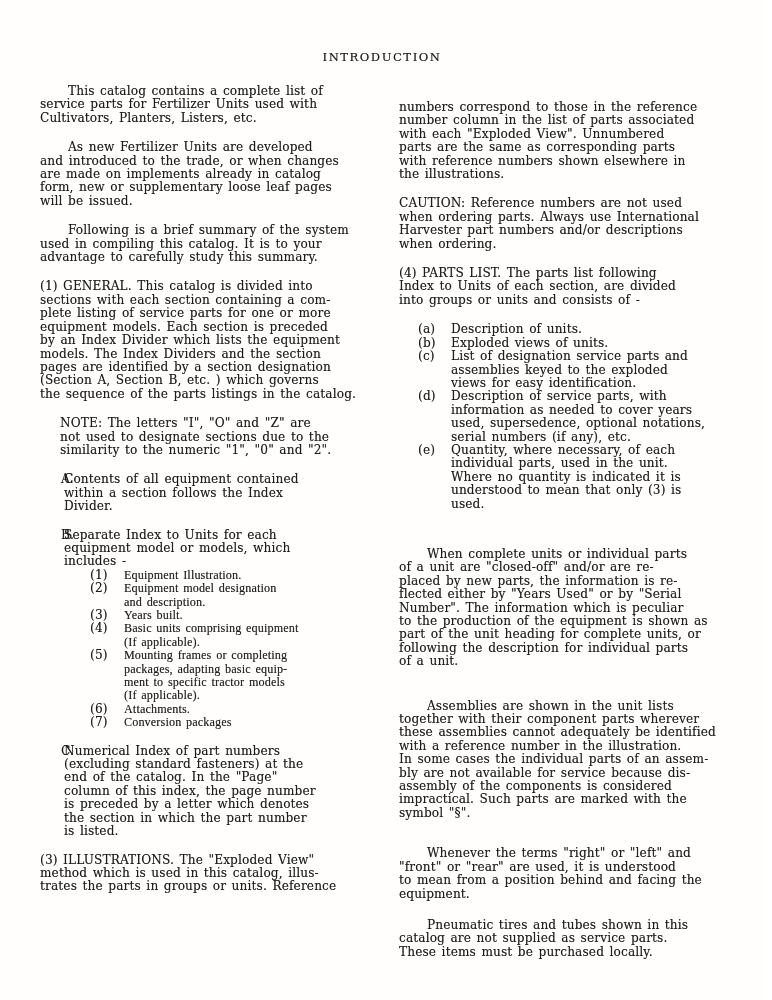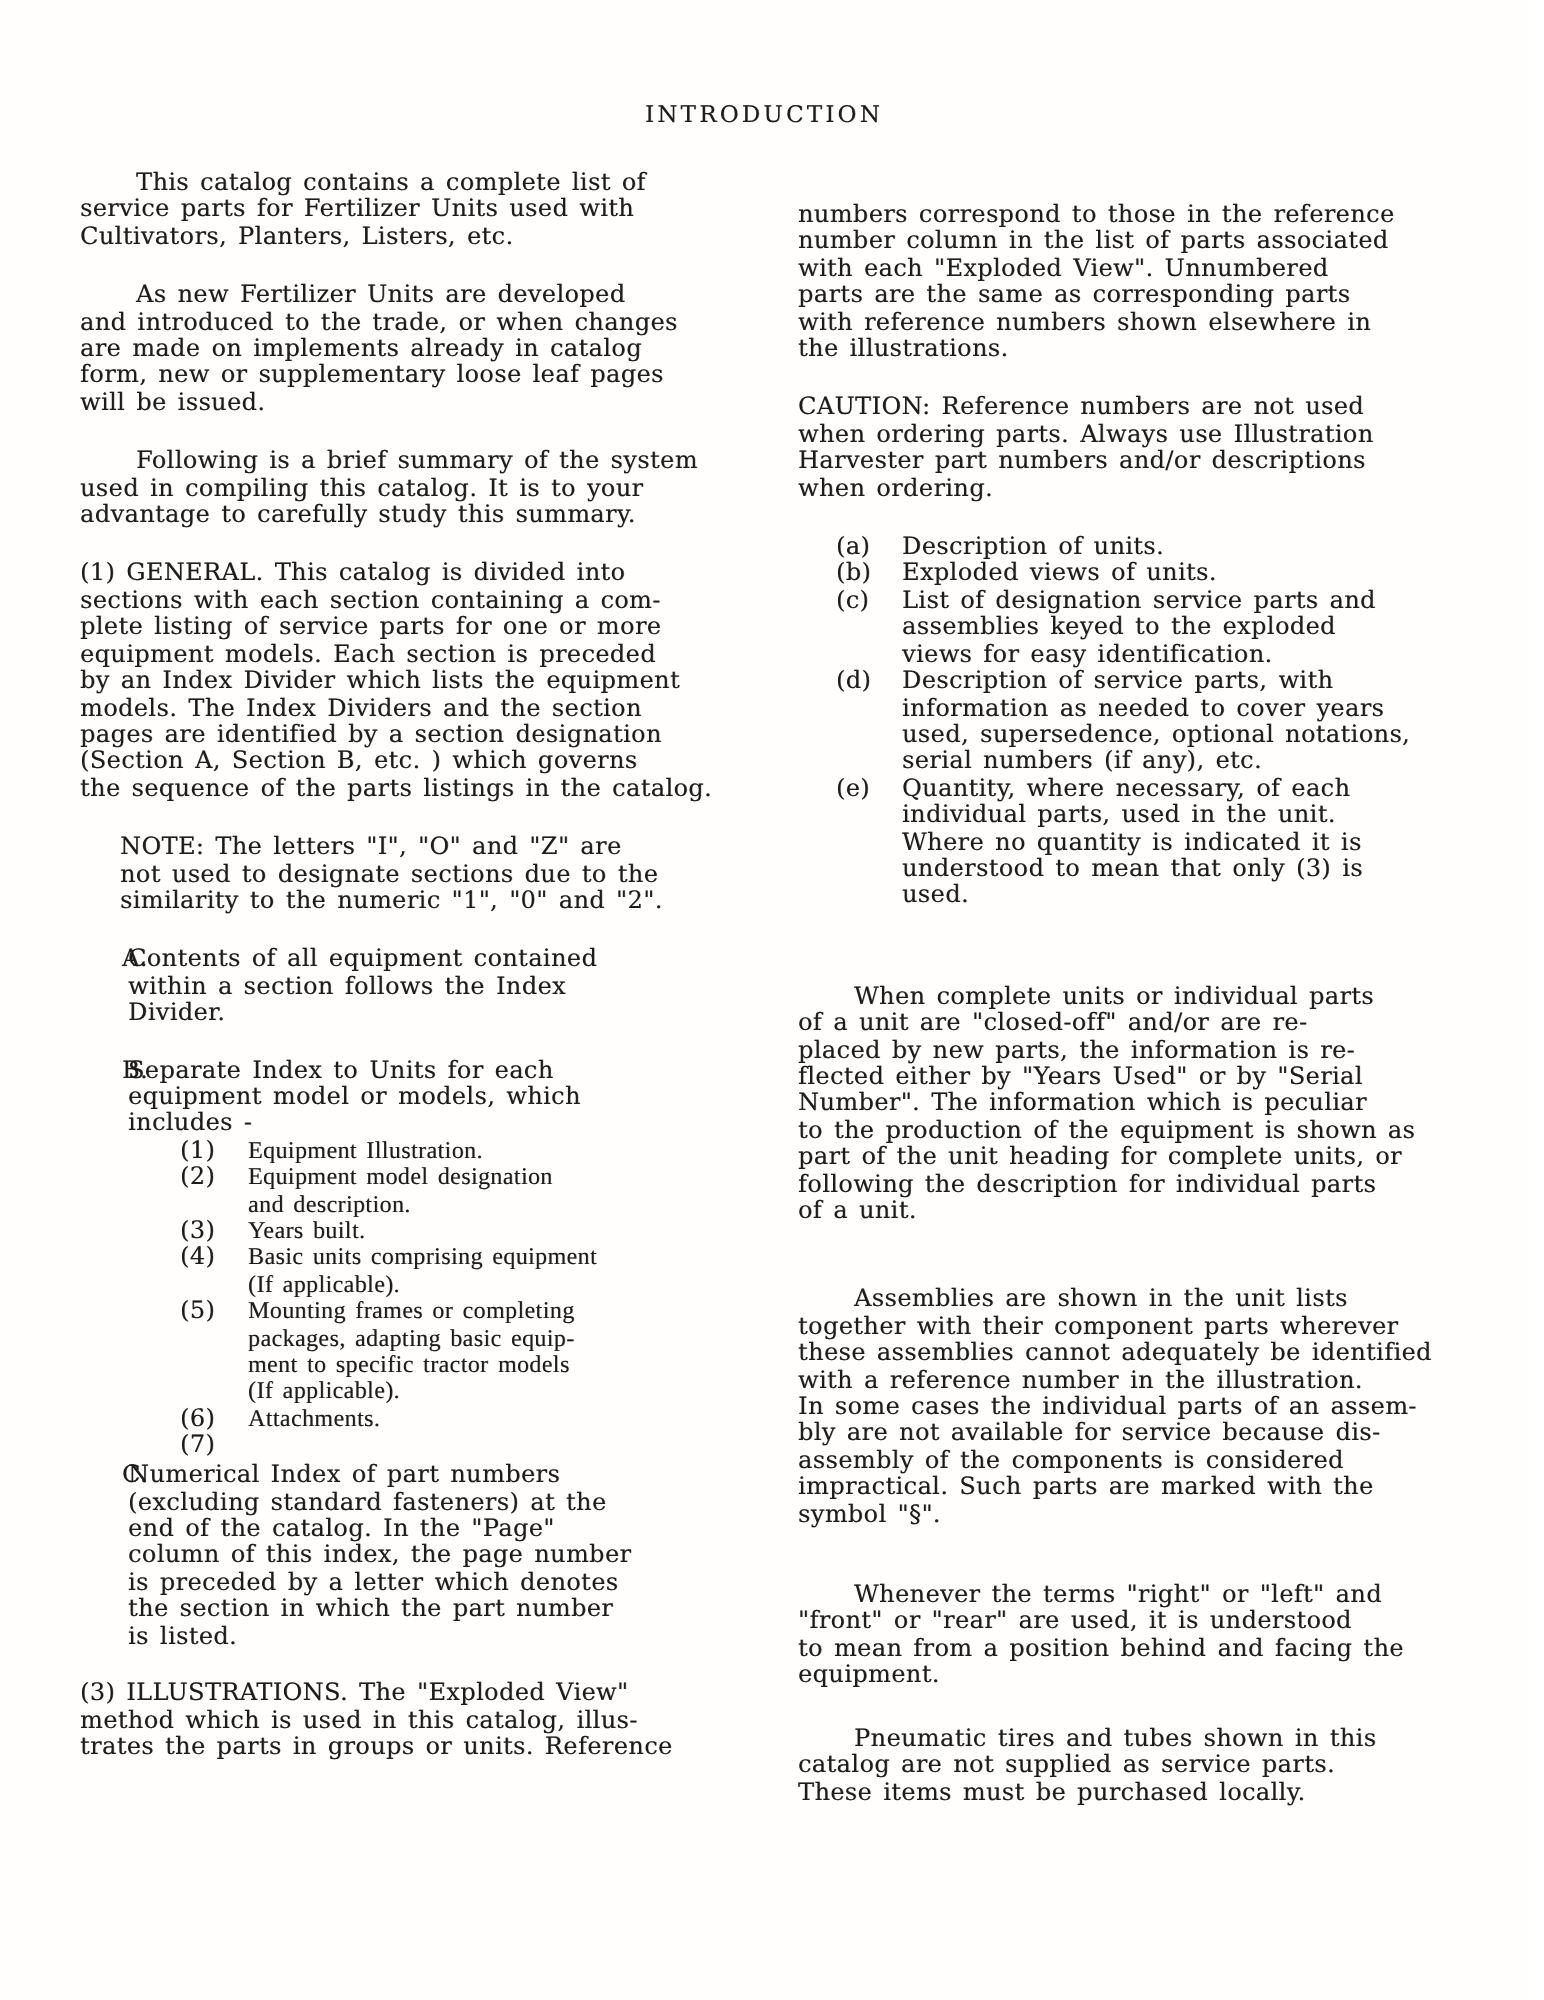--- a/index.html
+++ b/index.html
@@ -132,20 +132,21 @@
 packages, adapting basic equip-
 ment to specific tractor models
 (If applicable).</div>
             </div>
             <div class="sub-item">
               <span class="lbl">(6)</span>
               <div class="txt">Attachments.</div>
             </div>
             <div class="sub-item">
               <span class="lbl">(7)</span>
+              <div class="txt">Conversion packages</div>
             </div>
           </div>
         </div>
         <div class="abc-item">
           <span class="lbl">C.</span>
           <div class="txt">Numerical Index of part numbers
 (excluding standard fasteners) at the
 end of the catalog.  In the "Page"
 column of this index, the page number
 is preceded by a letter which denotes
@@ -160,23 +161,26 @@
     </div>
 
     <div class="col col-right">
       <div class="blk">numbers correspond to those in the reference
 number column in the list of parts associated
 with each "Exploded View".  Unnumbered
 parts are the same as corresponding parts
 with reference numbers shown elsewhere in
 the illustrations.</div>
       <div class="blk">CAUTION:  Reference numbers are not used
-when ordering parts.  Always use Illustration
+when ordering parts.  Always use International
 Harvester part numbers and/or descriptions
 when ordering.</div>
+      <div class="blk">(4) PARTS LIST.  The parts list following
+Index to Units of each section, are divided
+into groups or units and consists of -</div>
 
       <div class="pl-list">
         <div class="pl-item">
           <span class="lbl">(a)</span>
           <div class="txt">Description of units.</div>
         </div>
         <div class="pl-item">
           <span class="lbl">(b)</span>
           <div class="txt">Exploded views of units.</div>
         </div>

